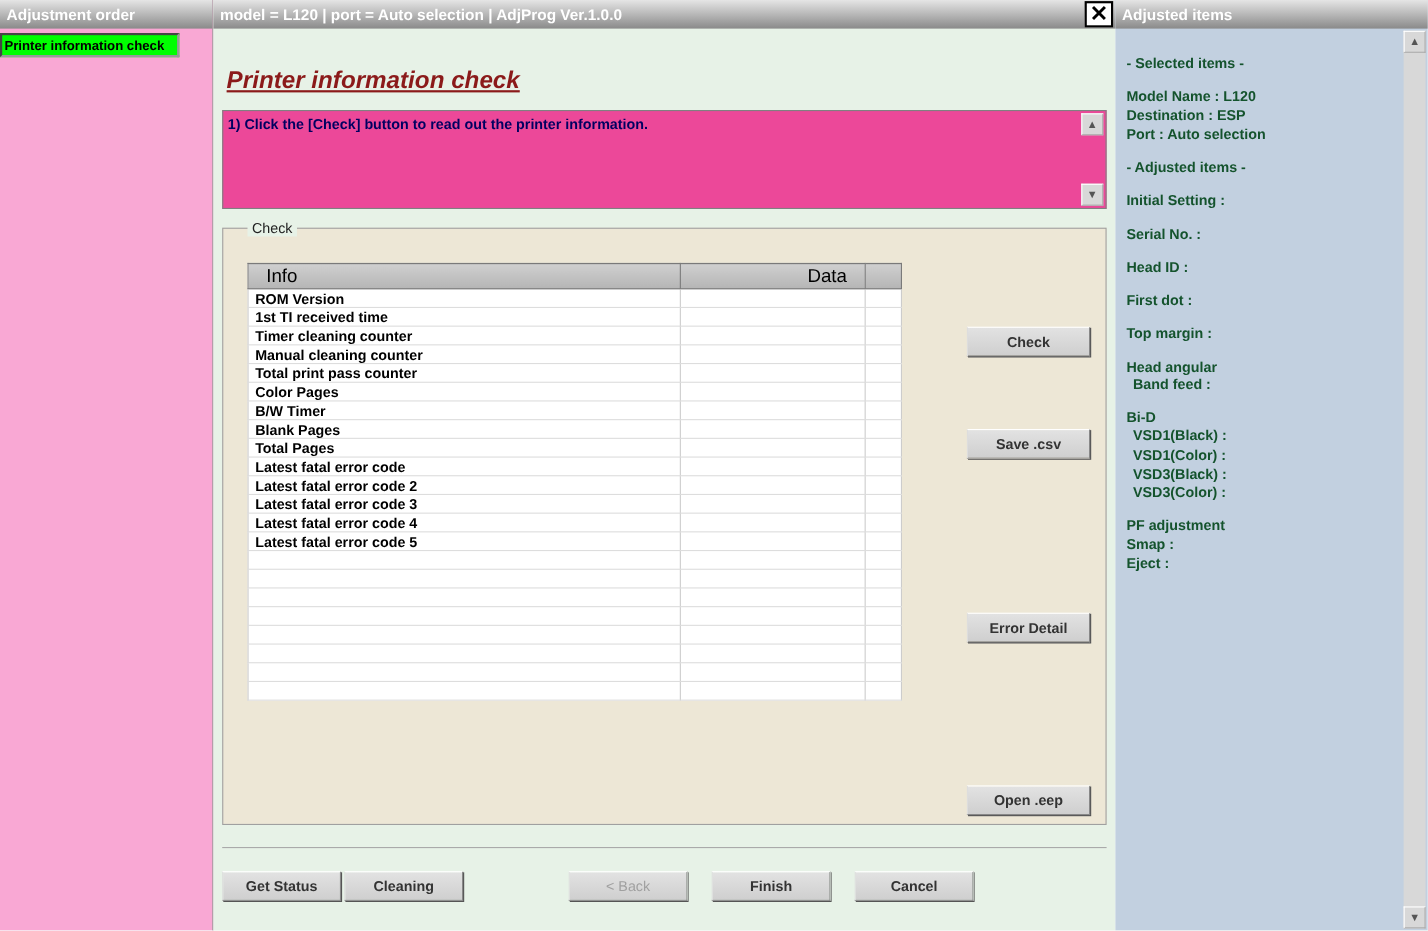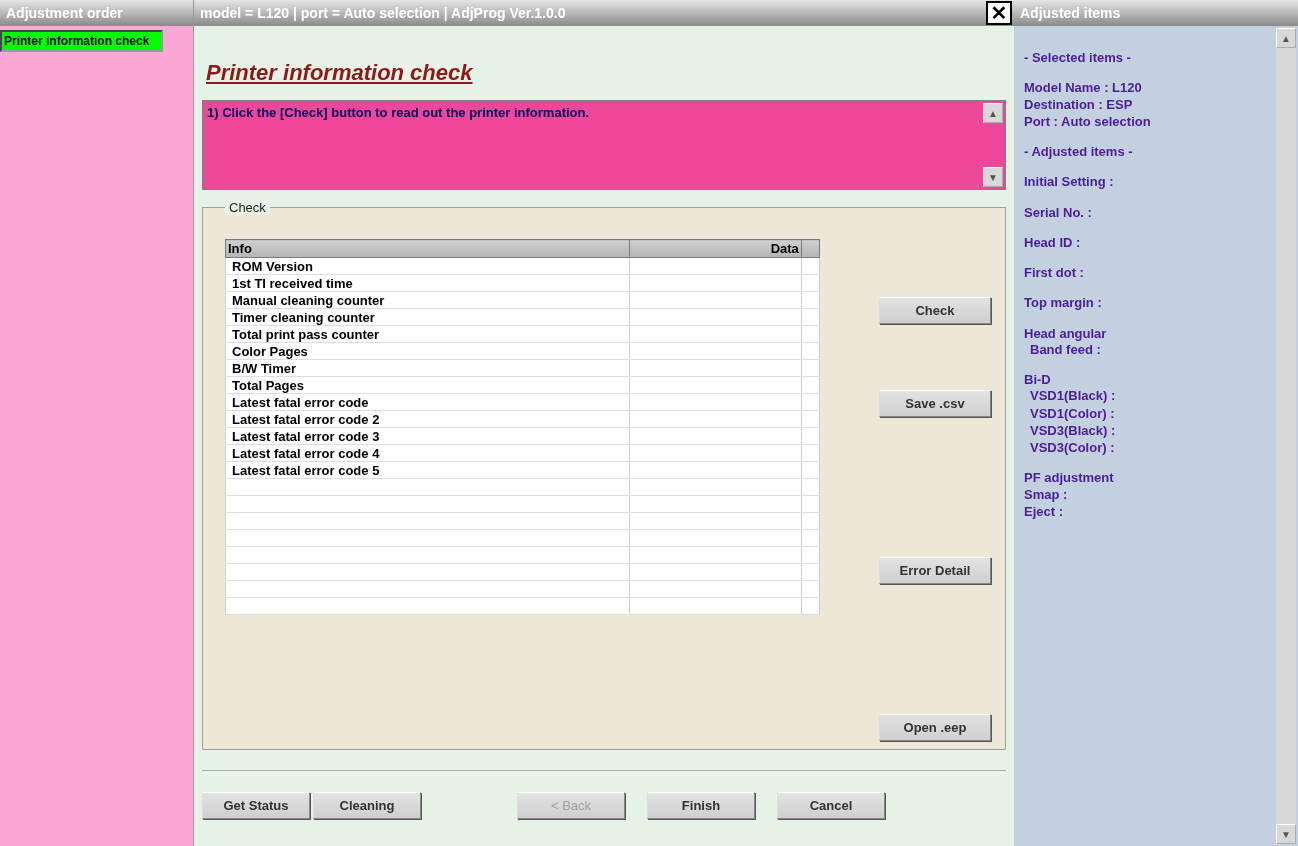--- a/index.html
+++ b/index.html
@@ -129,23 +129,23 @@
 }
 .info-table {
   border-collapse: collapse;
   width: 595px;
   background: #fff;
   border: 1px solid #7a7a7a;
 }
 .info-table th {
   background: linear-gradient(to bottom, #cfcfcf, #b5b5b5);
   border: 1px solid #7a7a7a;
-  padding: 1px 2px;
-  font-weight: bold;
-  font-size: 13px;
+  padding: 1px 16px;
+  font-weight: normal;
+  font-size: 17px;
 }
 .info-table th.col-info { text-align: left; width: 400px; }
 .info-table th.col-data { text-align: right; width: 170px; }
 .info-table th.col-spacer { width: 18px; }
 .info-table td {
   border-left: 1px solid #ccc;
   border-right: 1px solid #ccc;
   border-bottom: 1px solid #ddd;
   padding: 0px 6px;
   height: 17px;
@@ -189,21 +189,21 @@
   display: flex;
   gap: 3px;
 }
 .bottom-bar .spacer1 { width: 90px; }
 .bottom-bar .spacer2 { width: 16px; }
 .bottom-bar .win-btn { width: 108px; }
 .right-body {
   padding: 10px 10px;
   font-size: 13px;
   line-height: 1.25;
-  color: #4c1d95;
+  color: #14532d;
   font-weight: bold;
 }
 .right-body div { margin-bottom: 1px; }
 .right-body .section { margin: 14px 0 0 0; }
 .right-body .indent { padding-left: 6px; }
 .right-scroll {
   position: absolute;
   right: 2px;
   top: 28px;
   bottom: 2px;
@@ -263,41 +263,46 @@
                   <td class="col-info">ROM Version</td>
                   <td></td>
                   <td></td>
                 </tr>
                 <tr>
                   <td class="col-info">1st TI received time</td>
                   <td></td>
                   <td></td>
                 </tr>
                 <tr>
+                  <td class="col-info">Timer cleaning counter</td>
+                  <td></td>
+                  <td></td>
+                </tr>
+                <tr>
                   <td class="col-info">Manual cleaning counter</td>
                   <td></td>
                   <td></td>
                 </tr>
                 <tr>
-                  <td class="col-info">Timer cleaning counter</td>
-                  <td></td>
-                  <td></td>
-                </tr>
-                <tr>
                   <td class="col-info">Total print pass counter</td>
                   <td></td>
                   <td></td>
                 </tr>
                 <tr>
                   <td class="col-info">Color Pages</td>
                   <td></td>
                   <td></td>
                 </tr>
                 <tr>
                   <td class="col-info">B/W Timer</td>
+                  <td></td>
+                  <td></td>
+                </tr>
+                <tr>
+                  <td class="col-info">Blank Pages</td>
                   <td></td>
                   <td></td>
                 </tr>
                 <tr>
                   <td class="col-info">Total Pages</td>
                   <td></td>
                   <td></td>
                 </tr>
                 <tr>
                   <td class="col-info">Latest fatal error code</td>

